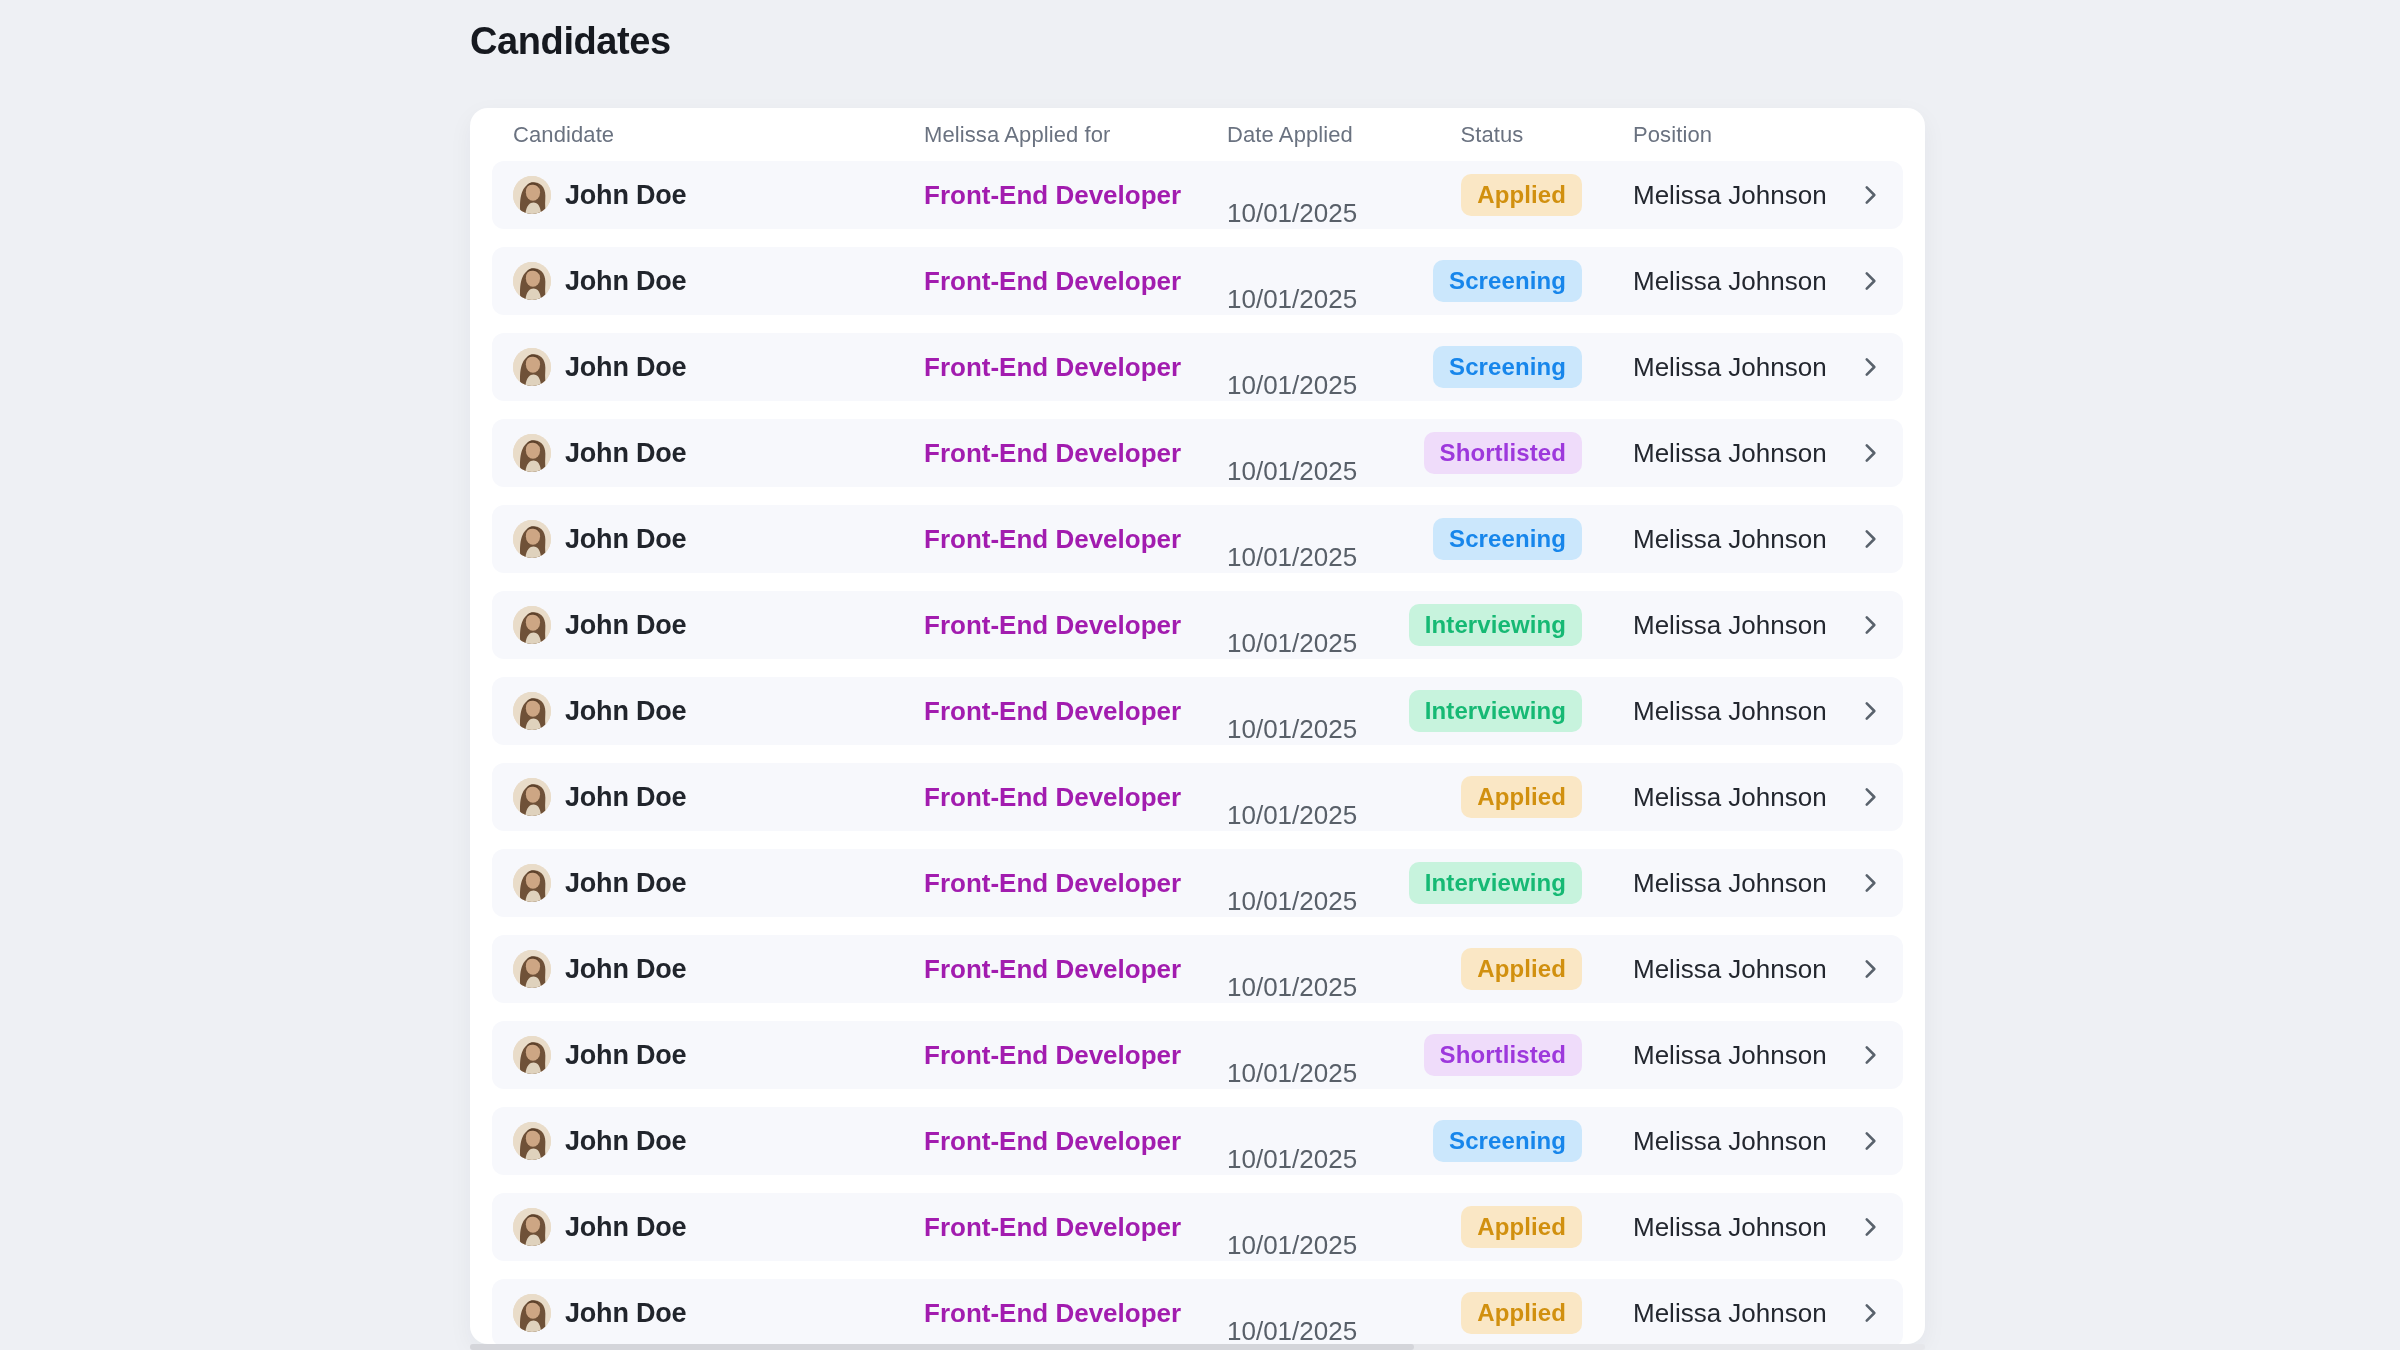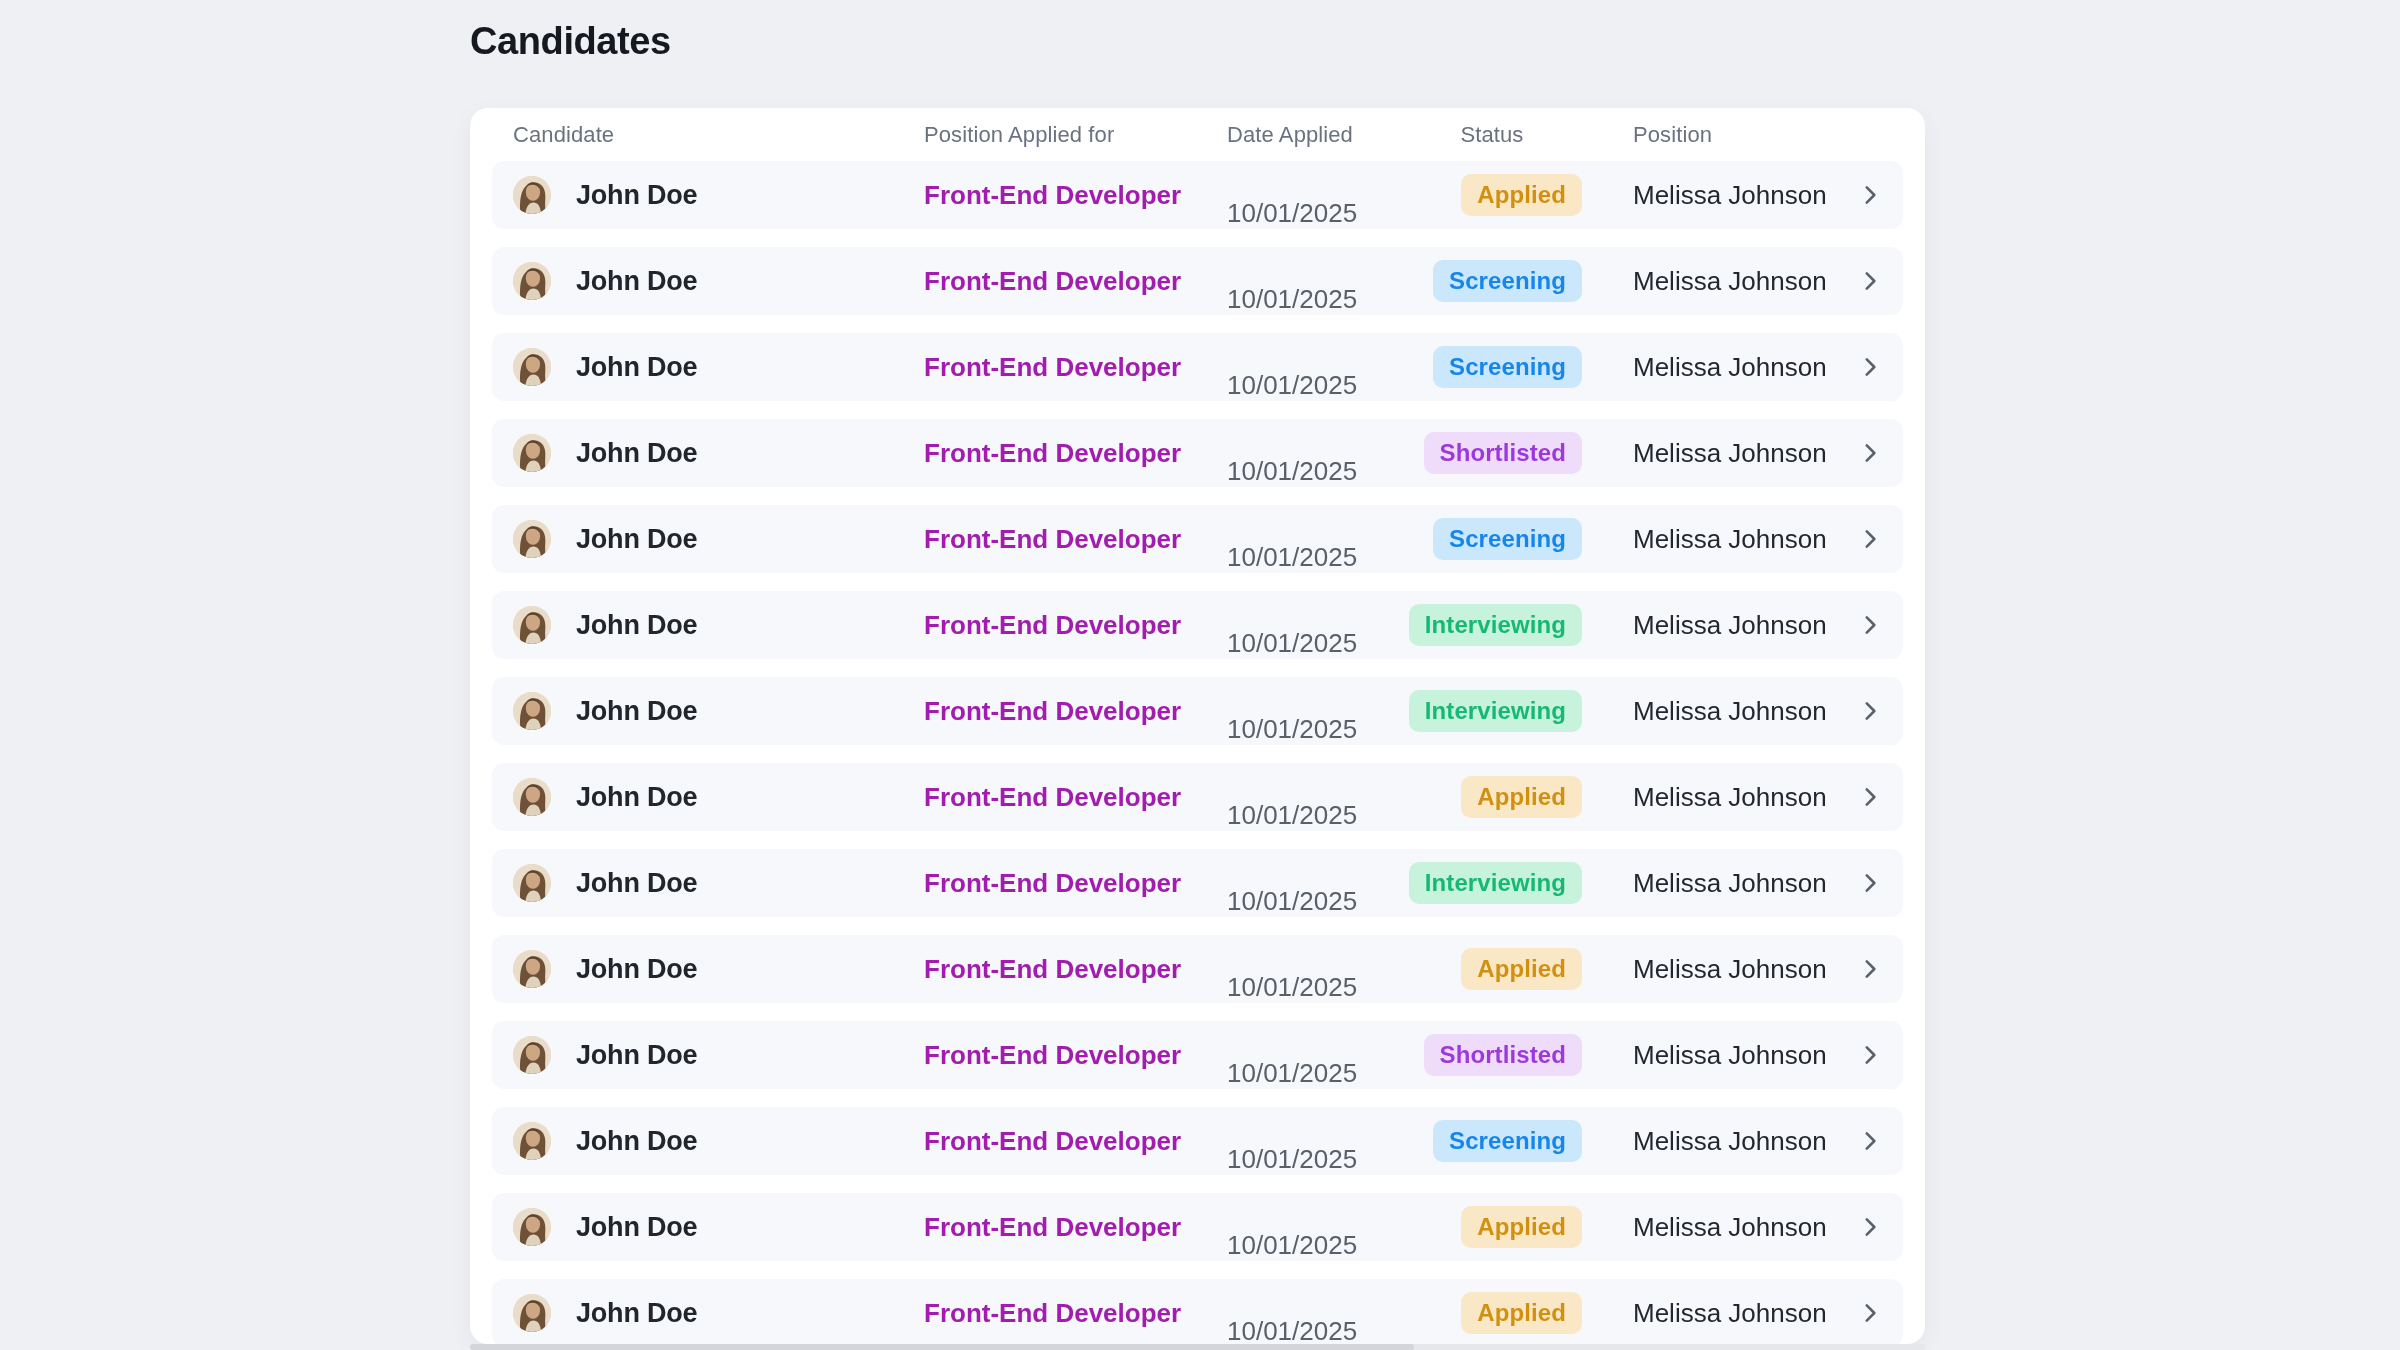--- a/index.html
+++ b/index.html
@@ -44,21 +44,21 @@
   }
   .th.center { text-align: center; }
   .th.pad-left { padding-left: 51px; }
   .row {
     height: 68px;
     margin-bottom: 18px;
     background: #f7f8fc;
     border-radius: 12px;
     cursor: pointer;
   }
-  .cell-candidate { display: flex; align-items: center; gap: 25px; }
+  .cell-candidate { display: flex; align-items: center; gap: 14px; }
   .avatar {
     width: 38px; height: 38px;
     border-radius: 50%;
     overflow: hidden;
     flex: 0 0 38px;
     background: #e9dcc9;
   }
   .avatar svg { display: block; width: 100%; height: 100%; }
   .name {
     font-size: 27px;
@@ -110,21 +110,21 @@
   }
 </style>
 </head>
 <body style="background: rgb(238, 240, 244);">
 
 <h1 class="page-title">Candidates</h1>
 
 <div class="card">
   <div class="grid-cols thead">
     <div class="th">Candidate</div>
-    <div class="th">Position Applied for</div>
+    <div class="th">Melissa Applied for</div>
     <div class="th">Date Applied</div>
     <div class="th center">Status</div>
     <div class="th pad-left">Position</div>
     <div class="th"></div>
   </div>
   <div id="rows">
   <div class="grid-cols row">
     <div class="cell-candidate">
       <span class="avatar">
         <svg viewBox="0 0 40 40" aria-hidden="true">

